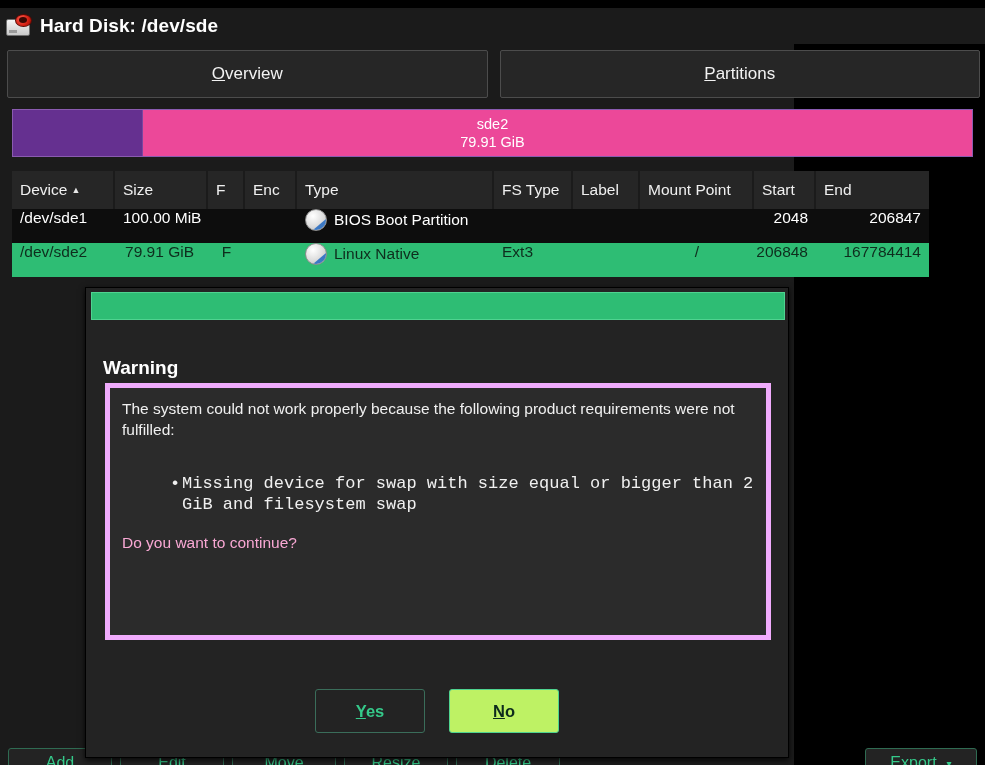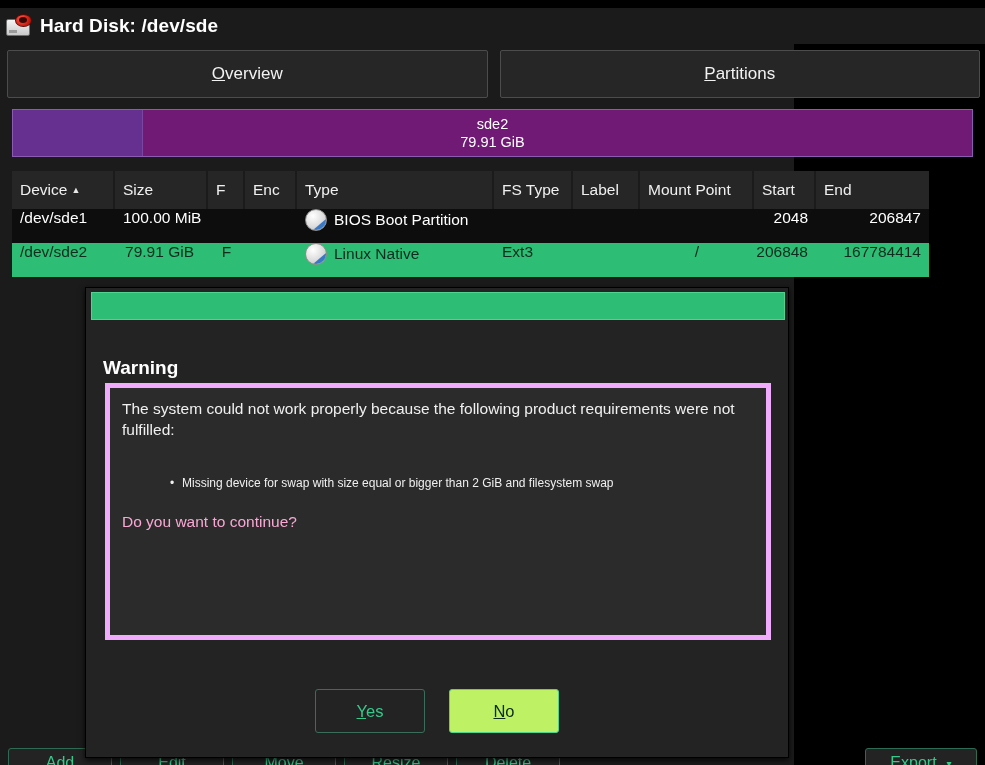--- a/index.html
+++ b/index.html
@@ -105,21 +105,21 @@
   .tab .lbl { position: relative; }
   .tab .lbl .acc {
     text-decoration: underline;
   }
 
   
   .diskbar {
     position: absolute;
     left: 12px; top: 101px;
     width: 961px; height: 48px;
-    background: #701a75;
+    background: #ec4899;
     border: 1px solid #8a5bb0;
     box-sizing: border-box;
     display: flex;
     align-items: center;
     justify-content: center;
     flex-direction: column;
     color: #ffffff;
     font-size: 14.5px;
     line-height: 18px;
     overflow: hidden;
@@ -282,26 +282,27 @@
     line-height: 21px;
     color: #f0f0f0;
     margin: 0;
   }
   .msg-list {
     margin: 33px 0 0 0;
     padding: 0 0 0 48px;
     list-style: none;
   }
   .msg-list li {
-    font-size: 12px;
+    font-size: 17px;
     line-height: 21px;
     color: #f0f0f0;
     position: relative;
     padding-left: 12px;
     max-width: 575px;
+    font-family: Liberation Mono, monospace;
   }
   .msg-list li::before {
     content: "\2022";
     position: absolute;
     left: 0; top: 0;
   }
   .msg-tail {
     margin: 17px 0 0 0;
     font-size: 15.5px;
     line-height: 21px;
@@ -317,20 +318,21 @@
   }
   .dbtn {
     width: 110px; height: 44px;
     display: flex;
     align-items: center;
     justify-content: center;
     font-size: 16.5px;
     border-radius: 3px;
     box-sizing: border-box;
     cursor: pointer;
+    font-weight: bold;
   }
   .dbtn.secondary {
     background: #232323;
     border: 1px solid #3a6d5a;
     color: #35c98a;
   }
   .dbtn.primary {
     background: #bef264;
     border: 1px solid #4fd390;
     color: #0d2b1c;

